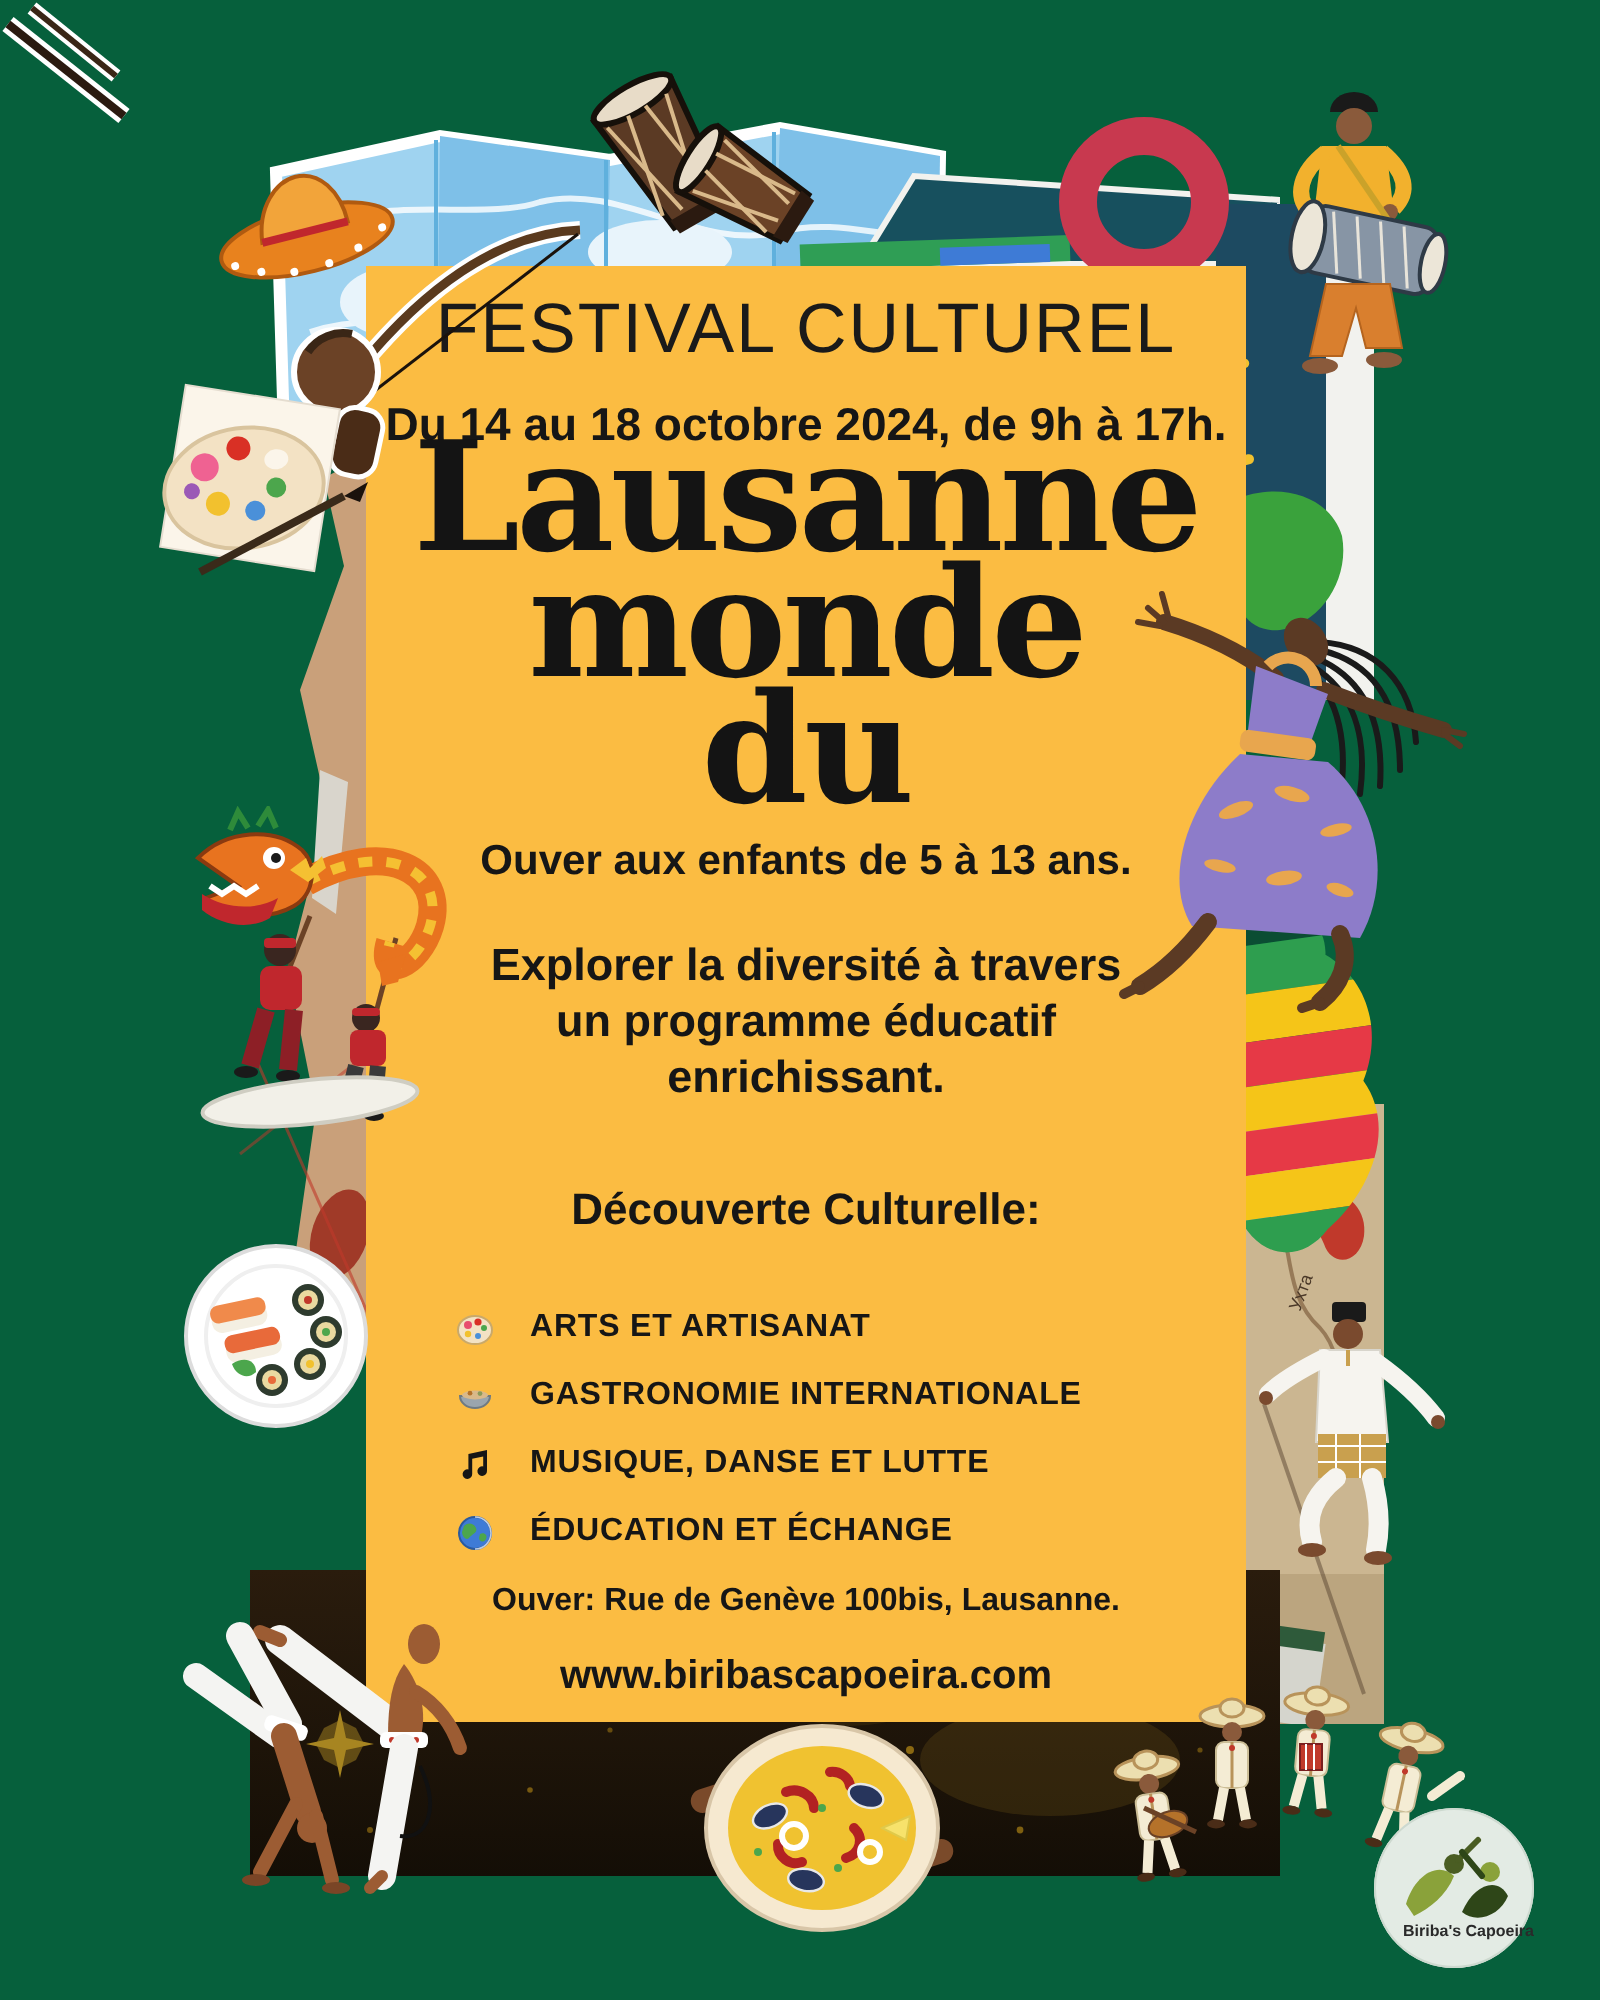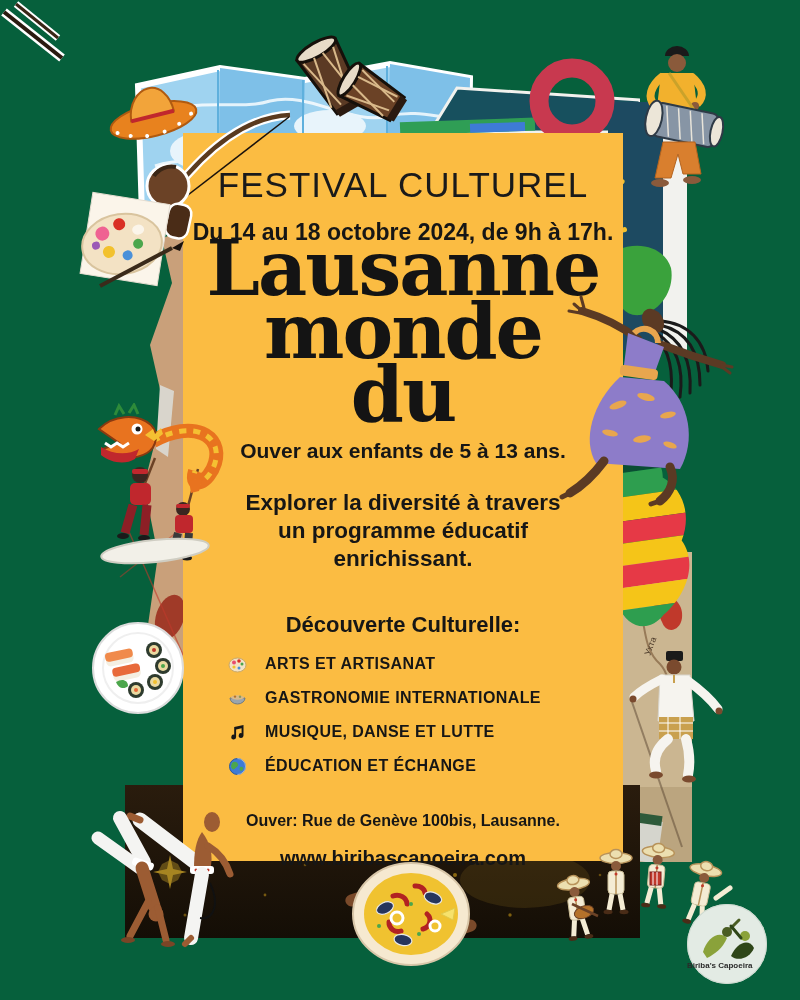--- a/index.html
+++ b/index.html
@@ -3,38 +3,38 @@
 <meta charset="utf-8">
 <style>
   html,body{margin:0;padding:0;background:#06603c;}
   .stage{position:relative;width:800px;height:1000px;background:#06603c;overflow:hidden;
          font-family:"Liberation Sans",sans-serif;color:#161616;}
   .deco{position:absolute;z-index:1;}
   .deco.over{z-index:6;}
   
   .card{position:absolute;left:183px;top:133px;width:440px;height:728px;
         background:#FBBC42;z-index:5;}
-  .card .blk{position:absolute;left:0;width:100%;text-align:center;margin-top:20px;}
+  .card .blk{position:absolute;left:0;width:100%;text-align:center;}
   .kicker{top:12px;font-size:35px;font-weight:400;letter-spacing:1px;color:#1a1a1a;}
   .date{top:66px;font-size:23px;font-weight:700;}
   .title{top:84px;font-family:"DejaVu Serif",serif;font-weight:bold;
          font-size:76px;line-height:.83;letter-spacing:-2px;color:#141414;}
   .audience{top:286px;font-size:21px;font-weight:700;}
   .descr{top:336px;font-size:22.5px;font-weight:700;line-height:1.25;}
   .heading{top:459px;font-size:22px;font-weight:700;}
   .activities{position:absolute;left:45px;top:514px;list-style:none;margin:0;padding:0;text-align:left;}
   .activities li{height:34px;display:flex;align-items:center;gap:18px;}
   .activities .lab{font-size:16px;font-weight:800;letter-spacing:.4px;}
   .activities .ic{width:19px;height:19px;flex:0 0 19px;}
   .location{top:659px;font-size:16px;font-weight:700;}
   .website{top:694px;font-size:20px;font-weight:800;}
   
   .badge{position:absolute;left:687px;top:904px;width:80px;height:80px;border-radius:50%;
          background:#e3ebe4;z-index:8;box-shadow:0 0 0 1px #cdd9cf inset;}
-  .badge .txt{position:absolute;left:0;top:57px;width:100%;text-align:left;
+  .badge .txt{position:absolute;left:0;top:57px;width:100%;text-align:right;
               font-size:8px;font-weight:700;color:#2a2a2a;}
   .badge svg{position:absolute;left:0;top:0;}
 </style>
 </head>
 <body>
 
 <div class="stage">
 
   <svg class="deco" style="left:130px;top:56px;" width="345" height="185" viewBox="0 0 345 185">
     <polygon points="8,30 90,12 175,24 260,8 340,22 338,150 255,172 172,158 88,174 12,160" fill="#9fd3f0" stroke="#ffffff" stroke-width="6"></polygon>

